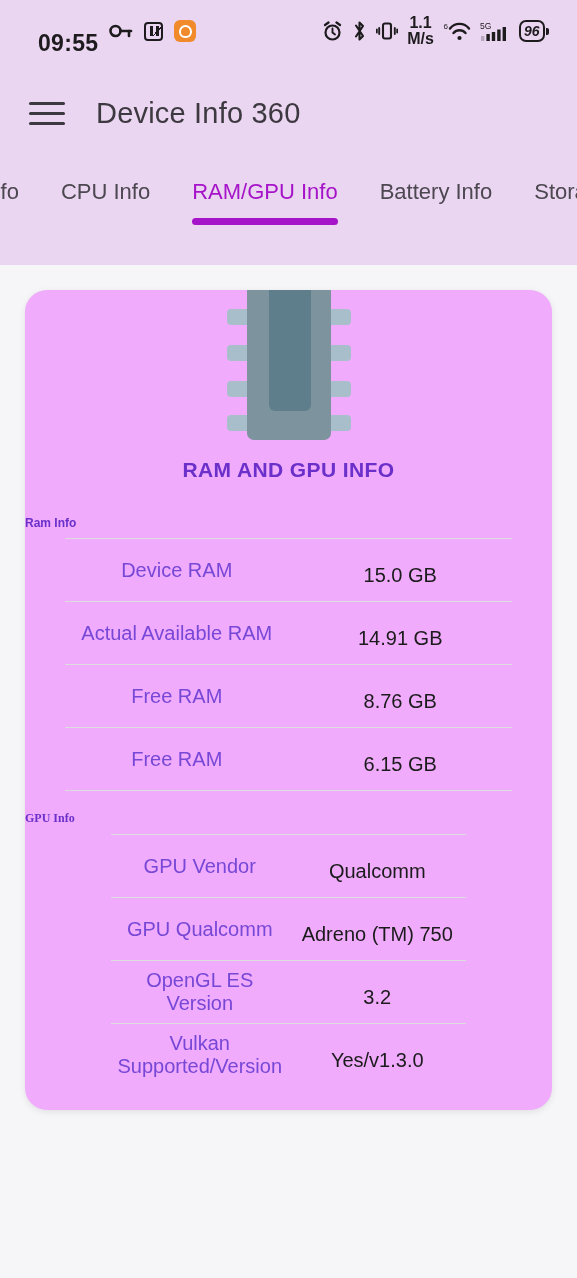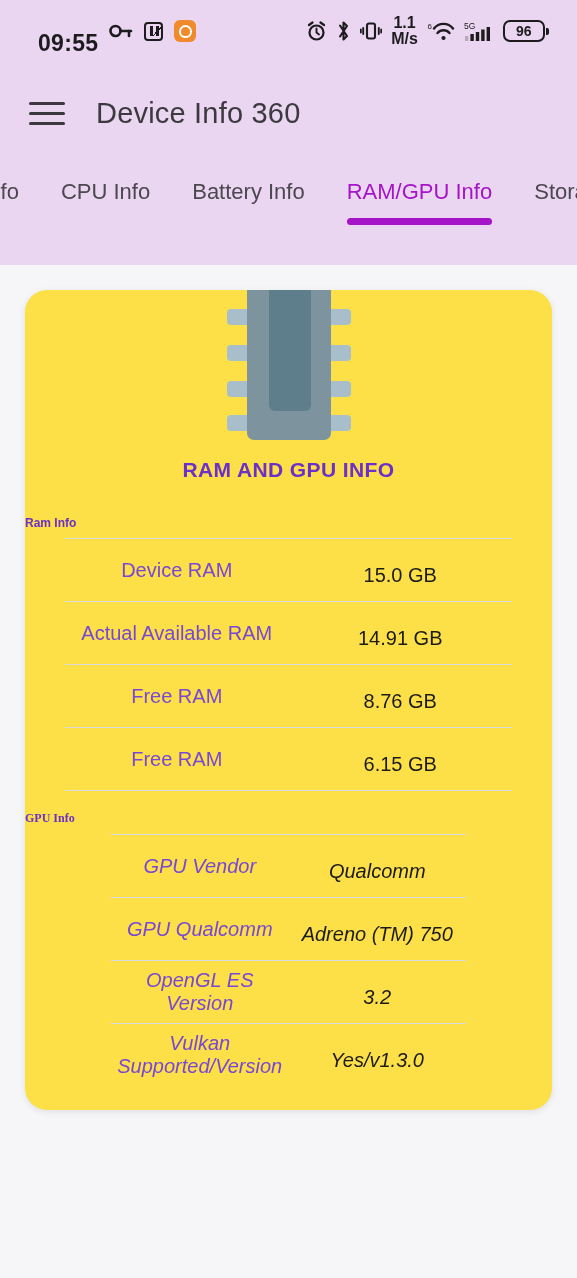--- a/index.html
+++ b/index.html
@@ -51,22 +51,23 @@
   }
   .speed{
     display:flex;flex-direction:column;align-items:center;justify-content:center;
     line-height:1.02;font-size:16px;font-weight:700;color:#1d1b1e;
   }
   .batt{
     display:flex;align-items:center;
   }
   .batt-body{
     border:2.2px solid #1d1b1e;border-radius:7px;
-    padding:1px 11px;font-size:14px;font-weight:700;color:#1d1b1e;
+    padding:1px 3px;font-size:14px;font-weight:700;color:#1d1b1e;
     line-height:1.15;
+    font-style:italic;
   }
   .batt-cap{
     width:3px;height:7px;background:#1d1b1e;border-radius:0 2px 2px 0;margin-left:1.5px;
   }
 
   
   .appbar{
     height:103px;
     background:#ead6f0;
     display:flex;
@@ -118,21 +119,21 @@
   
   .page{
     background:#f6f5f7;
     height:1013px;
     position:relative;
     padding-top:25px;
   }
   .card{
     position:relative;
     margin:0 25px;
-    background:#fde047;
+    background:#f0abfc;
     border-radius:22px;
     box-shadow:0 2px 7px rgba(0,0,0,.09);
     padding:0 0 24px;
     overflow:hidden;
   }
   .chip-wrap{
     height:150px;
     display:flex;align-items:flex-end;justify-content:center;
     padding-bottom:0;
   }
@@ -172,21 +173,21 @@
     font-size:12px;
     font-weight:700;
     color:#6a30c9;
     margin-top:34px;
     margin-bottom:8px;
   }
   .section-title.gpu{ margin-top:20px;font-family:Liberation Serif, serif; }
 
   .rows{ }
   .rows.ram{ padding:0 40px; }
-  .rows.gpu{ padding:0 86px;font-style:italic; }
+  .rows.gpu{ padding:0 86px; }
 
   .row{
     display:flex;
     align-items:center;
     height:63px;
     border-top:1px solid #dcdcdc;
   }
   .row .label{
     flex:1;
     text-align:center;
@@ -264,26 +265,26 @@
   <div class="app-title">Device Info 360</div>
 </div>
 
 <div class="tabbar">
   <div class="tab">
     <span>ice Info</span>
   </div>
   <div class="tab">
     <span>CPU Info</span>
   </div>
-  <div class="tab">
-    <span>Battery Info</span>
-  </div>
   <div class="tab active">
     <span>RAM/GPU Info</span>
     <span class="tab-underline"></span>
+  </div>
+  <div class="tab">
+    <span>Battery Info</span>
   </div>
   <div class="tab">
     <span>Stora</span>
   </div>
 </div>
 
 <div class="page">
   <div class="card">
 
     <div class="chip-wrap">

